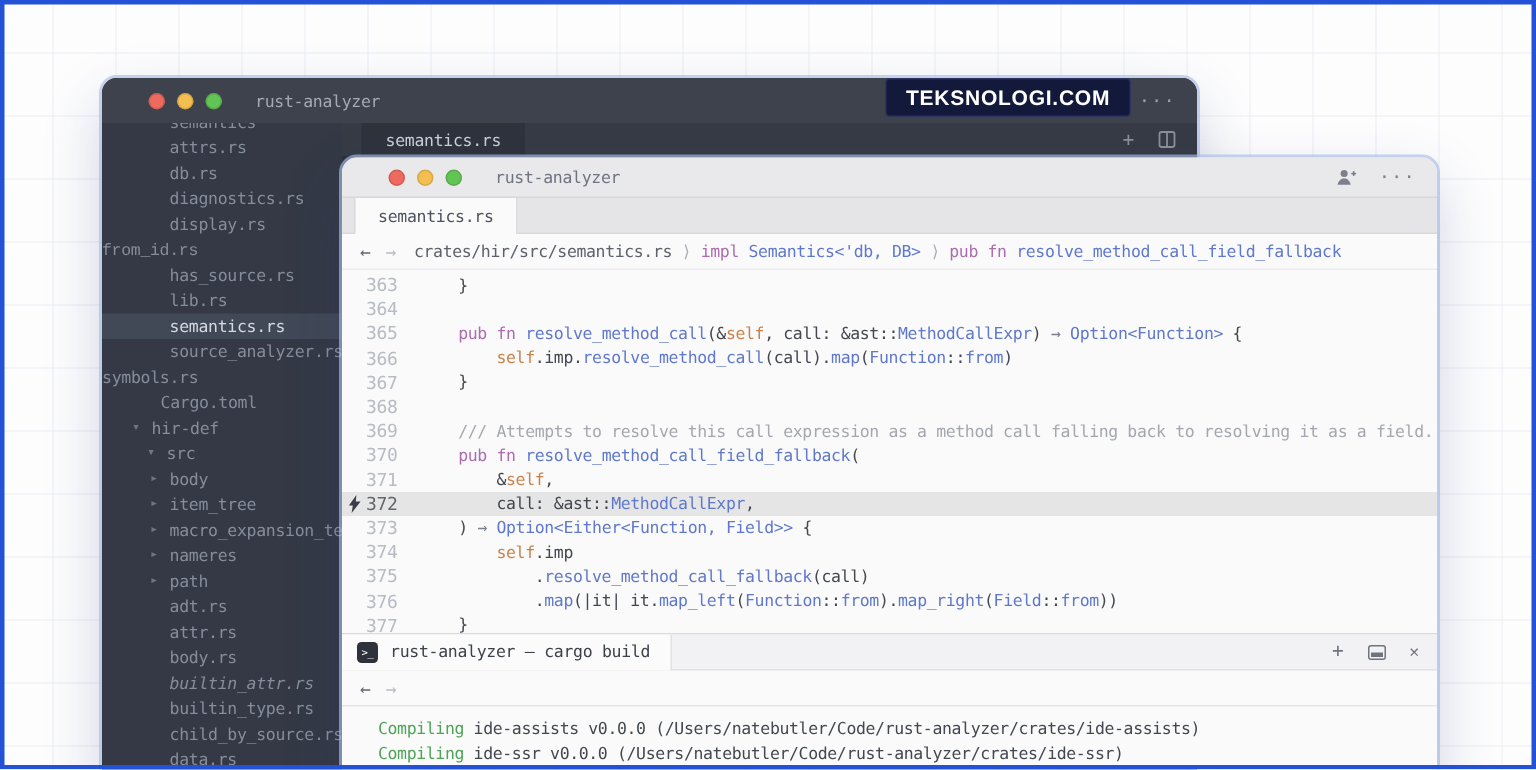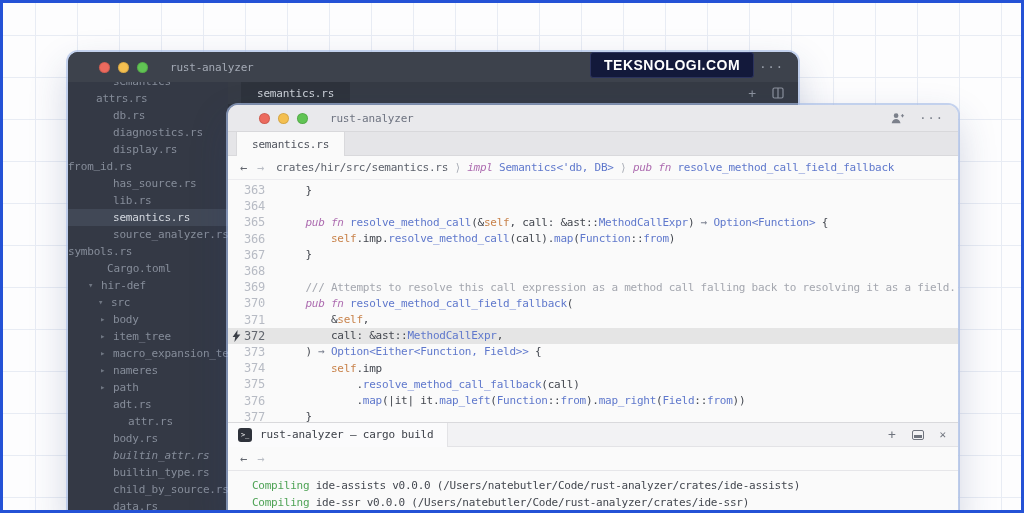--- a/index.html
+++ b/index.html
@@ -58,21 +58,21 @@
   .crumb{white-space:nowrap;overflow:hidden;}
 
   
   .code-area{background:#fafafa;height:242px;overflow:hidden;padding-top:2px;}
   .cline{display:flex;align-items:center;height:16.2px;font-size:11px;letter-spacing:-.25px;white-space:pre;}
   .cline.hl{background:#e5e5e5;}
   .boltslot{width:16px;display:flex;justify-content:center;align-items:center;}
   .gut{width:24px;text-align:left;color:#b7bbc4;font-size:12px;}
   .cline.hl .gut{color:#62666e;}
   .ctext{margin-left:12px;}
-  .tk-p{color:#43474f;} .tk-k{color:#ad6cb0;font-style:italic;} .tk-b{color:#5f78cc;}
+  .tk-p{color:#43474f;} .tk-k{color:#ad6cb0;} .tk-b{color:#5f78cc;}
   .tk-s{color:#c8824a;} .tk-c{color:#a4a7af;} .tk-g{color:#7b8190;}
   .tk-gr{color:#4fa356;} .tk-p2{color:#5c616b;} .tk-sep{color:#a9adb6;}
 
   
   .terminal{border-top:1px solid #d9d9dc;background:#fafafa;}
   .term-tabrow{height:24px;background:#f2f2f4;border-bottom:1px solid #e3e3e6;display:flex;align-items:center;font-size:11px;letter-spacing:-.2px;}
   .term-tab{height:24px;display:flex;align-items:center;gap:8px;background:#fbfbfc;border-right:1px solid #e3e3e6;padding:0 14px 0 10px;color:#3d4149;}
   .term-ic{width:14px;height:14px;border-radius:3px;background:#2e323b;color:#fff;font-size:7px;display:flex;align-items:center;justify-content:center;}
   .term-icons{margin-left:auto;display:flex;align-items:center;gap:16px;padding-right:12px;color:#6f747e;}
   .panel-ic{width:12px;height:10px;border:1px solid #6f747e;border-radius:2px;position:relative;}
@@ -105,40 +105,40 @@
               <rect x="12.7" y="3.2" width="1.2" height="3.6" rx=".6"></rect>
             </svg>
         </span>
         <span class="icon-btn ellipsis" style="color:#9aa0ab">···</span>
       </div>
     </div>
     <div class="back-body">
       <div class="sidebar">
         <div class="file-tree">
             <div class="srow clip"><span class="slabel" style="padding-left: 45px;">semantics</span></div>
-            <div class="srow"><span class="slabel" style="padding-left: 28px;">attrs.rs</span></div>
+            <div class="srow"><span class="slabel" style="padding-left: 45px;">attrs.rs</span></div>
             <div class="srow"><span class="slabel" style="padding-left: 45px;">db.rs</span></div>
             <div class="srow"><span class="slabel" style="padding-left: 45px; text-align: center;">diagnostics.rs</span></div>
             <div class="srow"><span class="slabel" style="padding-left: 45px;">display.rs</span></div>
             <div class="srow"><span class="slabel" style=" font-family: Liberation Mono, monospace;">from_id.rs</span></div>
             <div class="srow"><span class="slabel" style="padding-left: 45px;">has_source.rs</span></div>
             <div class="srow"><span class="slabel" style="padding-left: 45px;">lib.rs</span></div>
             <div class="srow sel"><span class="slabel" style="padding-left: 45px;">semantics.rs</span></div>
             <div class="srow"><span class="slabel" style="padding-left: 45px;">source_analyzer.rs</span></div>
             <div class="srow"><span class="slabel" style="">symbols.rs</span></div>
             <div class="srow"><span class="slabel" style="padding-left: 39px;">Cargo.toml</span></div>
             <div class="srow"><span class="chev" style="left: 20px;">▾</span><span class="slabel" style="padding-left: 33px;">hir-def</span></div>
             <div class="srow"><span class="chev" style="left: 30px;">▾</span><span class="slabel" style="padding-left: 43px;">src</span></div>
             <div class="srow"><span class="chev" style="left: 32px;">▸</span><span class="slabel" style="padding-left: 45px;">body</span></div>
             <div class="srow"><span class="chev" style="left: 32px;">▸</span><span class="slabel" style="padding-left: 45px;">item_tree</span></div>
             <div class="srow"><span class="chev" style="left: 32px;">▸</span><span class="slabel" style="padding-left: 45px;">macro_expansion_tes</span></div>
             <div class="srow"><span class="chev" style="left: 32px;">▸</span><span class="slabel" style="padding-left: 45px;">nameres</span></div>
             <div class="srow"><span class="chev" style="left: 32px;">▸</span><span class="slabel" style="padding-left: 45px;">path</span></div>
             <div class="srow"><span class="slabel" style="padding-left: 45px;">adt.rs</span></div>
-            <div class="srow"><span class="slabel" style="padding-left: 60px;">attr.rs</span></div>
+            <div class="srow"><span class="slabel" style="padding-left: 45px;">attr.rs</span></div>
             <div class="srow"><span class="slabel" style="padding-left: 45px;">body.rs</span></div>
             <div class="srow"><span class="slabel" style="padding-left: 45px; font-style: italic;">builtin_attr.rs</span></div>
             <div class="srow"><span class="slabel" style="padding-left: 45px;">builtin_type.rs</span></div>
             <div class="srow"><span class="slabel" style="padding-left: 45px;">child_by_source.rs</span></div>
             <div class="srow"><span class="slabel" style="padding-left: 45px;">data.rs</span></div>
           </div>
       </div>
       <div class="back-right">
         <div class="dark-tabbar">
           <div class="dark-tab">

